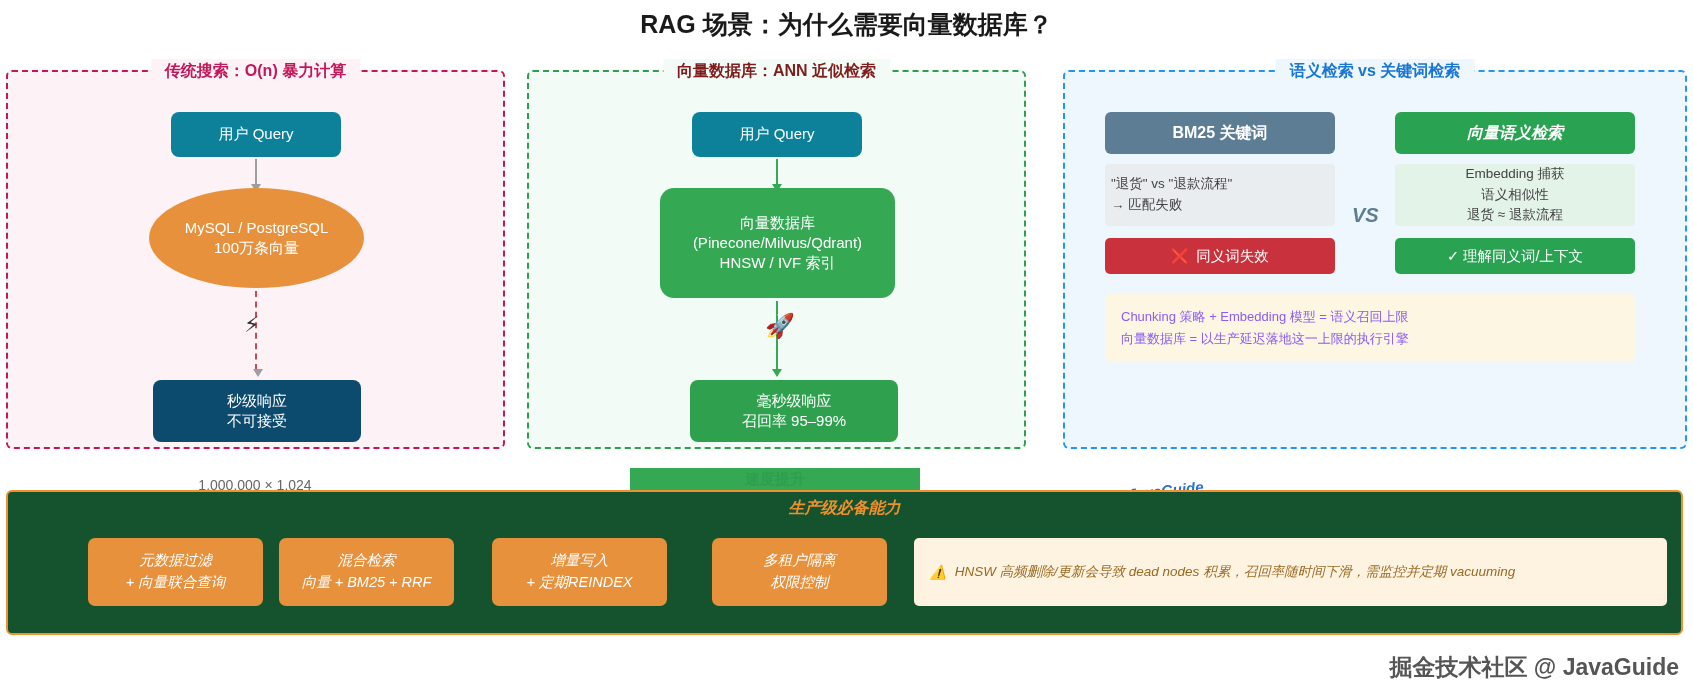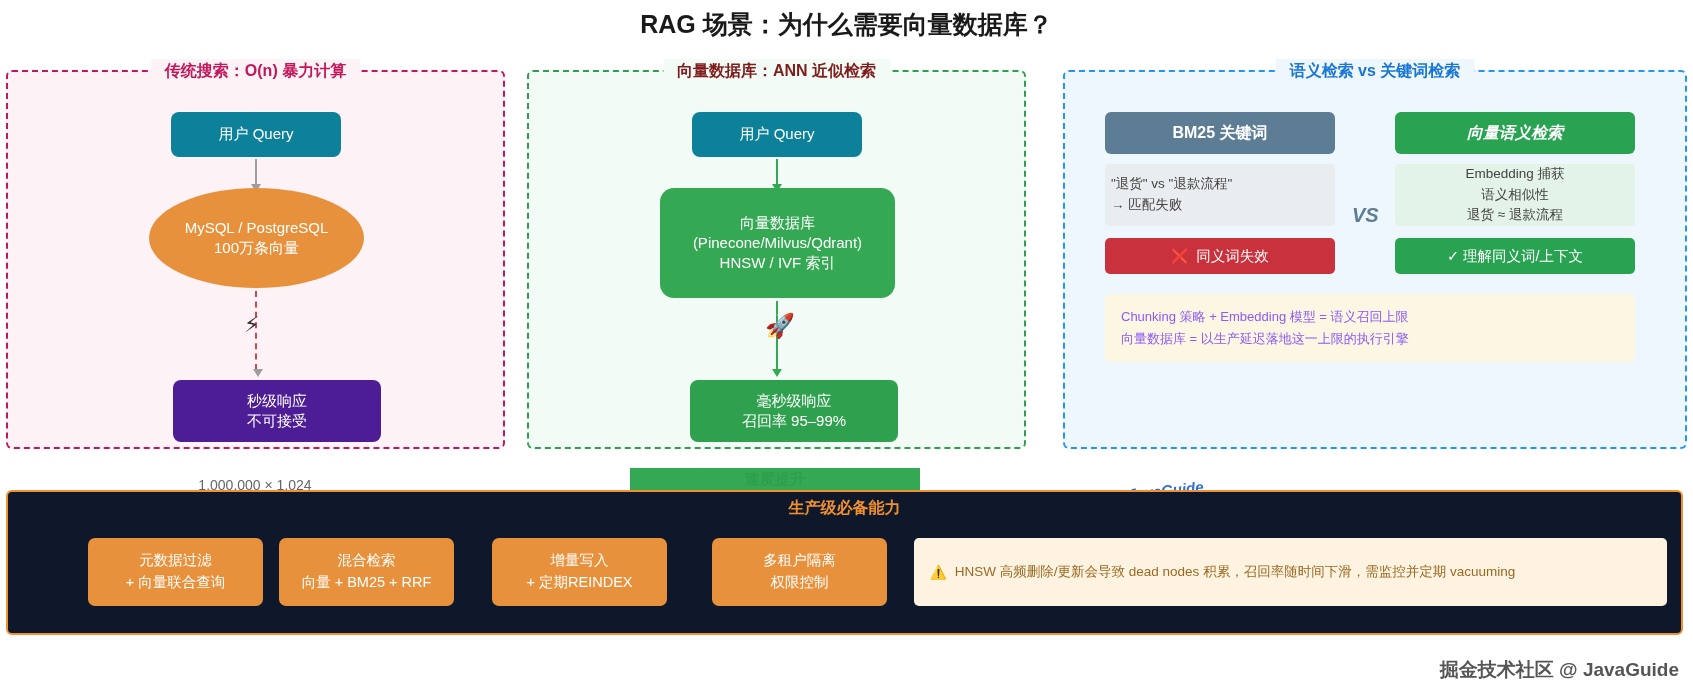--- a/index.html
+++ b/index.html
@@ -36,21 +36,21 @@
   #panel-right .panel-title{color:#1976d2;background:#eef6fe;}
 
   
   .box{
     position:absolute;display:flex;align-items:center;justify-content:center;
     text-align:center;border-radius:8px;color:#fff;font-size:15px;line-height:1.35;
     box-sizing:border-box;
   }
   .teal{background:#0d8199;}
   .orange-el{background:#e8913c;border-radius:50%/50%;}
-  .red{background:#4c1d95;margin-left:20px;}
+  .red{background:#0c4a6e;}
   .green{background:#35a853;}
   .green-dark{background:#2fa14e;margin-left:16px;}
 
   
   .arrow{position:absolute;width:2px;background:#9e9e9e;}
   .arrow.green-a{background:#35a853;}
   .arrow:after{
     content:"";position:absolute;left:-4px;bottom:-7px;
     border-left:5px solid transparent;border-right:5px solid transparent;
     border-top:8px solid #9e9e9e;
@@ -89,41 +89,41 @@
   .vs{position:absolute;font-style:italic;font-weight:bold;color:#5c7d93;font-size:20px;}
   .yellow-note{
     position:absolute;background:#fdf6e3;border-radius:5px;
     display:flex;flex-direction:column;justify-content:center;
     font-size:13px;line-height:1.7;color:#8b5cf6;padding:14px 16px;box-sizing:border-box;
   }
 
   
   #bottom{
     position:absolute;left:6px;top:490px;width:1677px;height:145px;
-    border:2px solid #f0902e;border-radius:6px;background:#0f172a;box-sizing:border-box;
+    border:2px solid #f0902e;border-radius:6px;background:#14532d;box-sizing:border-box;font-style:italic;
   }
   #bottom .band-title{
     position:absolute;top:6px;left:0;width:100%;text-align:center;
     color:#f0902e;font-weight:bold;font-size:16px;
   }
   .capcard{
     position:absolute;top:46px;width:175px;height:68px;background:#e8913c;
     border-radius:7px;color:#fff;display:flex;flex-direction:column;
     align-items:center;justify-content:center;font-size:14.5px;line-height:1.5;text-align:center;
   }
   .warn{
     position:absolute;top:46px;left:906px;width:753px;height:68px;
     background:#fdf3e0;border-radius:5px;display:flex;align-items:center;
     padding:0 16px;box-sizing:border-box;color:#9a6a23;font-size:13.5px;
   }
 
   
   .wm{position:absolute;font-size:15px;color:#666;transform:rotate(-6deg);}
   .wm b{color:#2d6fd8;font-style:italic;}
-  .brand{position:absolute;right:14px;bottom:8px;font-size:19px;color:#555;font-weight:bold;}
+  .brand{position:absolute;right:14px;bottom:8px;font-size:23px;color:#555;font-weight:bold;}
 </style>
 </head>
 <body>
 
 <div class="title">RAG 场景：为什么需要向量数据库？</div>
 
 <div class="panel" id="panel-left">
   <div class="panel-title">传统搜索：O(n) 暴力计算</div>
 
   <div class="box teal" style="left:163px;top:40px;width:170px;height:45px;">

